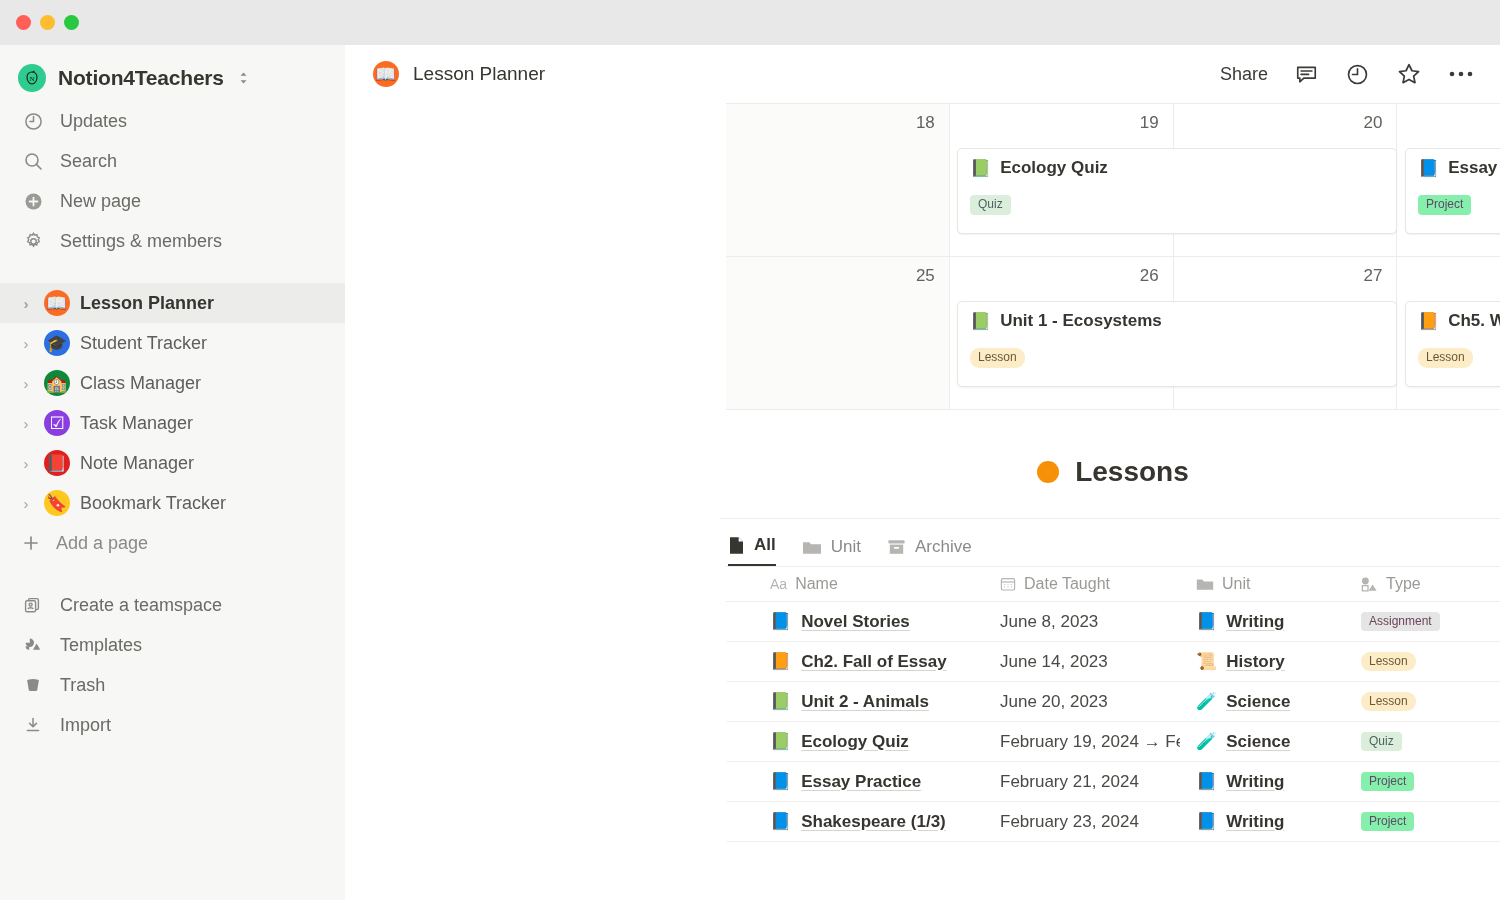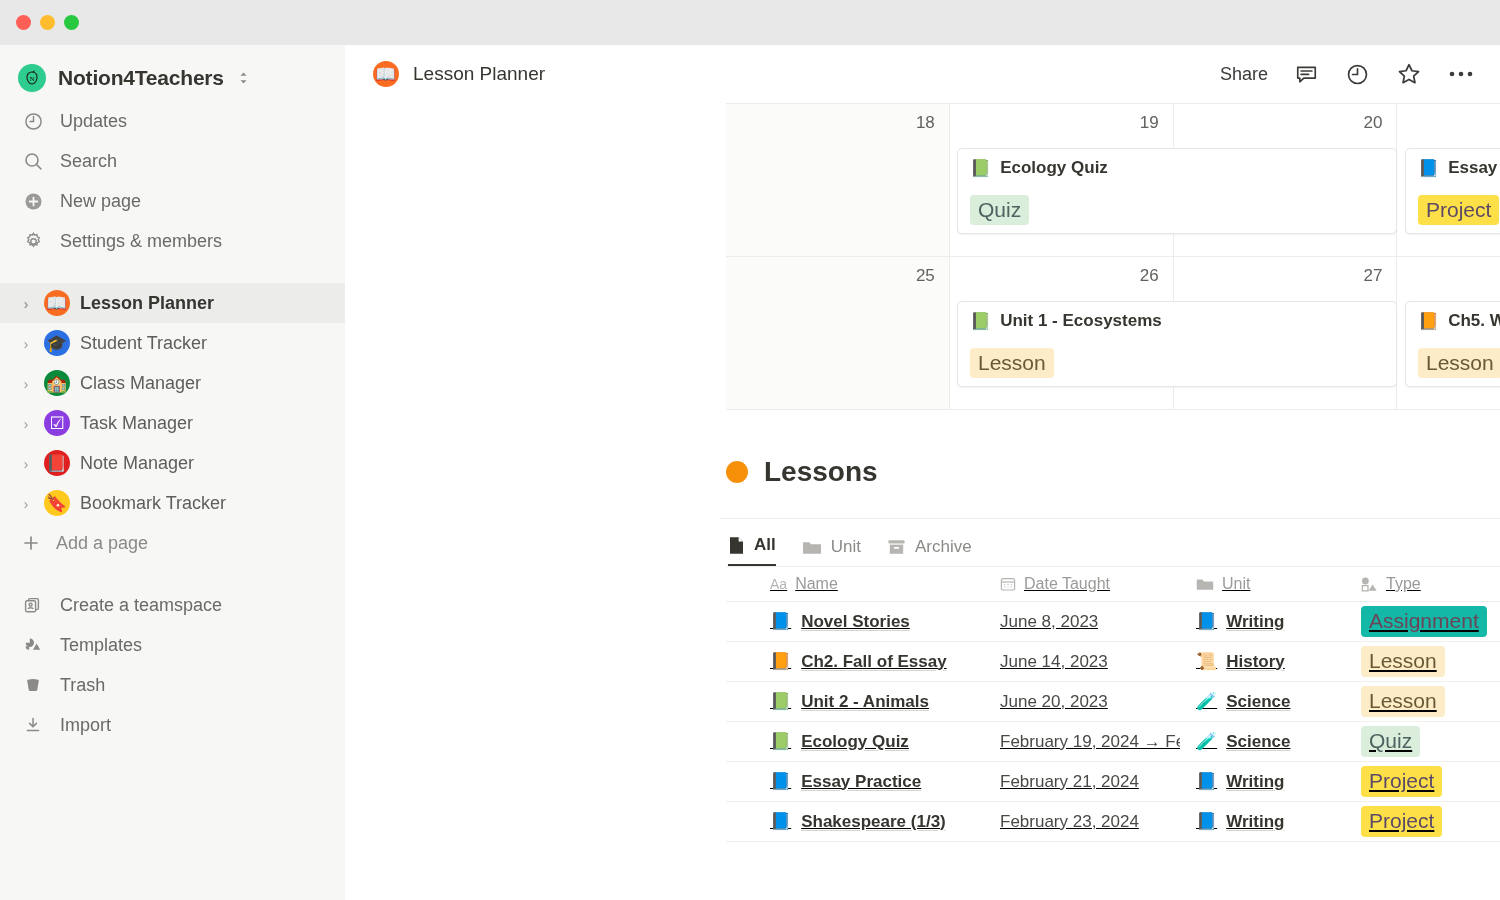--- a/index.html
+++ b/index.html
@@ -115,51 +115,51 @@
     box-shadow: 0 1px 2px rgba(15,15,15,.06);
     padding: 9px 12px 0 12px;
     z-index: 3;
   }
   .cal-ev-title {
     display: flex; align-items: center; gap: 9px;
     font-size: 17px; font-weight: 600; color: #37352f; white-space: nowrap;
   }
   .tag {
     display: inline-block; border-radius: 4px;
-    padding: 3px 8px; font-size: 21px; line-height: 1.15;
+    padding: 3px 8px; font-size: 12px; line-height: 1.15;
   }
   .cal-ev-tag { margin-top: 17px; }
   .tag-quiz { background: #dbeddb; color: #4d6461; }
-  .tag-lesson { background: #fdecc8; color: #6b5a31; }
-  .tag-project { background: #fde047; color: #5c4a66; }
-  .tag-assignment { background: #14b8a6; color: #6b4458; }
+  .tag-lesson { background: #fdecc8; color: #6b5a31; border-radius: 9px; }
+  .tag-project { background: #86efac; color: #5c4a66; }
+  .tag-assignment { background: #e5e5e5; color: #6b4458; }
 
   
   .lessons-head {
     display: flex; align-items: center; gap: 16px;
     margin: 46px 0 0 381px;
-    font-size: 28px; font-weight: 700; color: #37352f;
+    font-size: 28px; font-weight: 700; color: #37352f; justify-content: center;
   }
   .lessons-dot { width: 22px; height: 22px; border-radius: 50%; background: #f79009; }
 
   .lessons-sep { margin: 30px 0 0 375px; border-top: 1px solid #eeedec; }
 
   .tabs { display: flex; align-items: flex-end; gap: 26px; margin: 16px 0 0 383px; }
   .tab {
     display: flex; align-items: center; gap: 9px;
     padding-bottom: 9px; font-size: 17px; color: #8b8a87; cursor: pointer;
   }
   .tab.active { color: #37352f; font-weight: 600; border-bottom: 2px solid #37352f; }
   .tab-ico { display: flex; align-items: center; }
 
   
   .tbl { margin-left: 381px; width: 1119px; border-top: 1px solid #eeedec; }
   .tr { display: flex; align-items: center; height: 40px; border-bottom: 1px solid #f1f0ef; }
   .tr.head { height: 35px; border-bottom: 1px solid #eeedec; }
-  .td { padding: 0 8px; display: flex; align-items: center; gap: 8px; min-width: 0; text-decoration: underline; }
+  .td { padding: 0 8px; display: flex; align-items: center; gap: 8px; min-width: 0; }
   .c-name { width: 266px; flex: 0 0 266px; padding-left: 44px; }
   .c-date { width: 196px; flex: 0 0 196px; }
   .c-unit { width: 165px; flex: 0 0 165px; }
   .c-type { width: 172px; flex: 0 0 172px; }
   .c-url  { width: 88px;  flex: 0 0 88px; }
 
   .hcell { color: #9b9a97; font-size: 16px; display: flex; align-items: center; gap: 8px; cursor: pointer; }
   .hico { color: #b6b5b2; display: flex; align-items: center; font-size: 14px; }
 
   .cellname {

